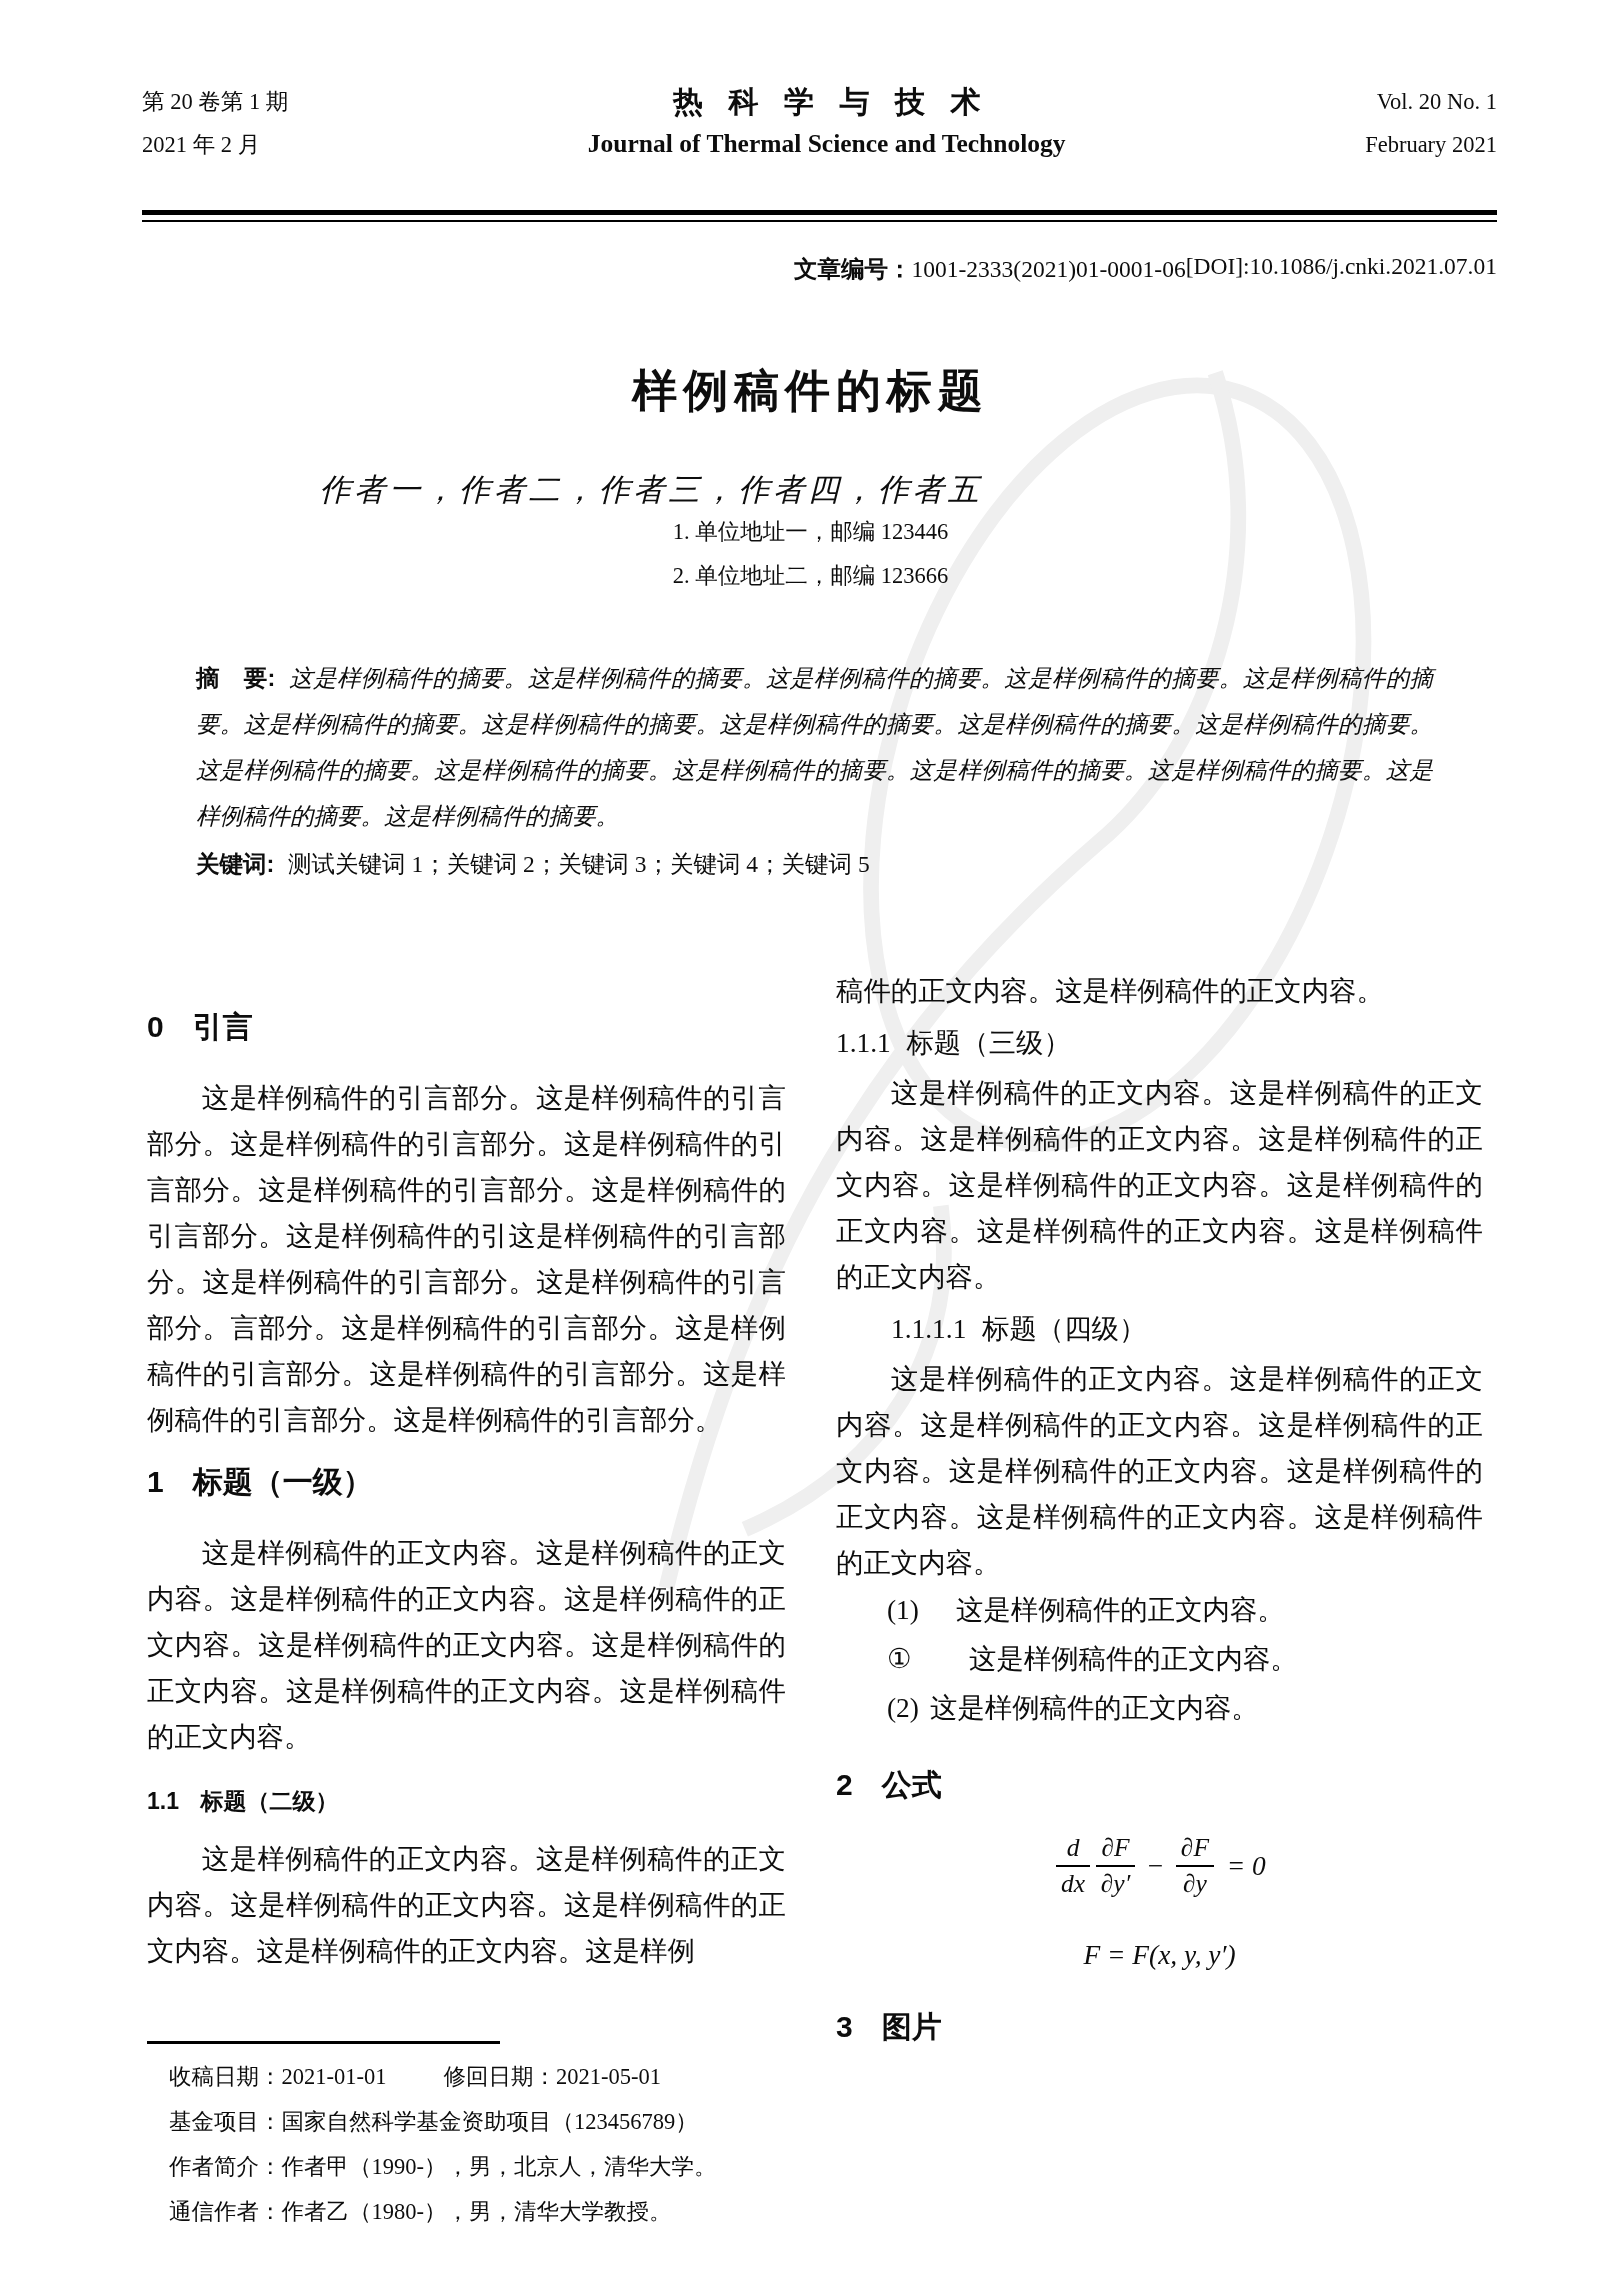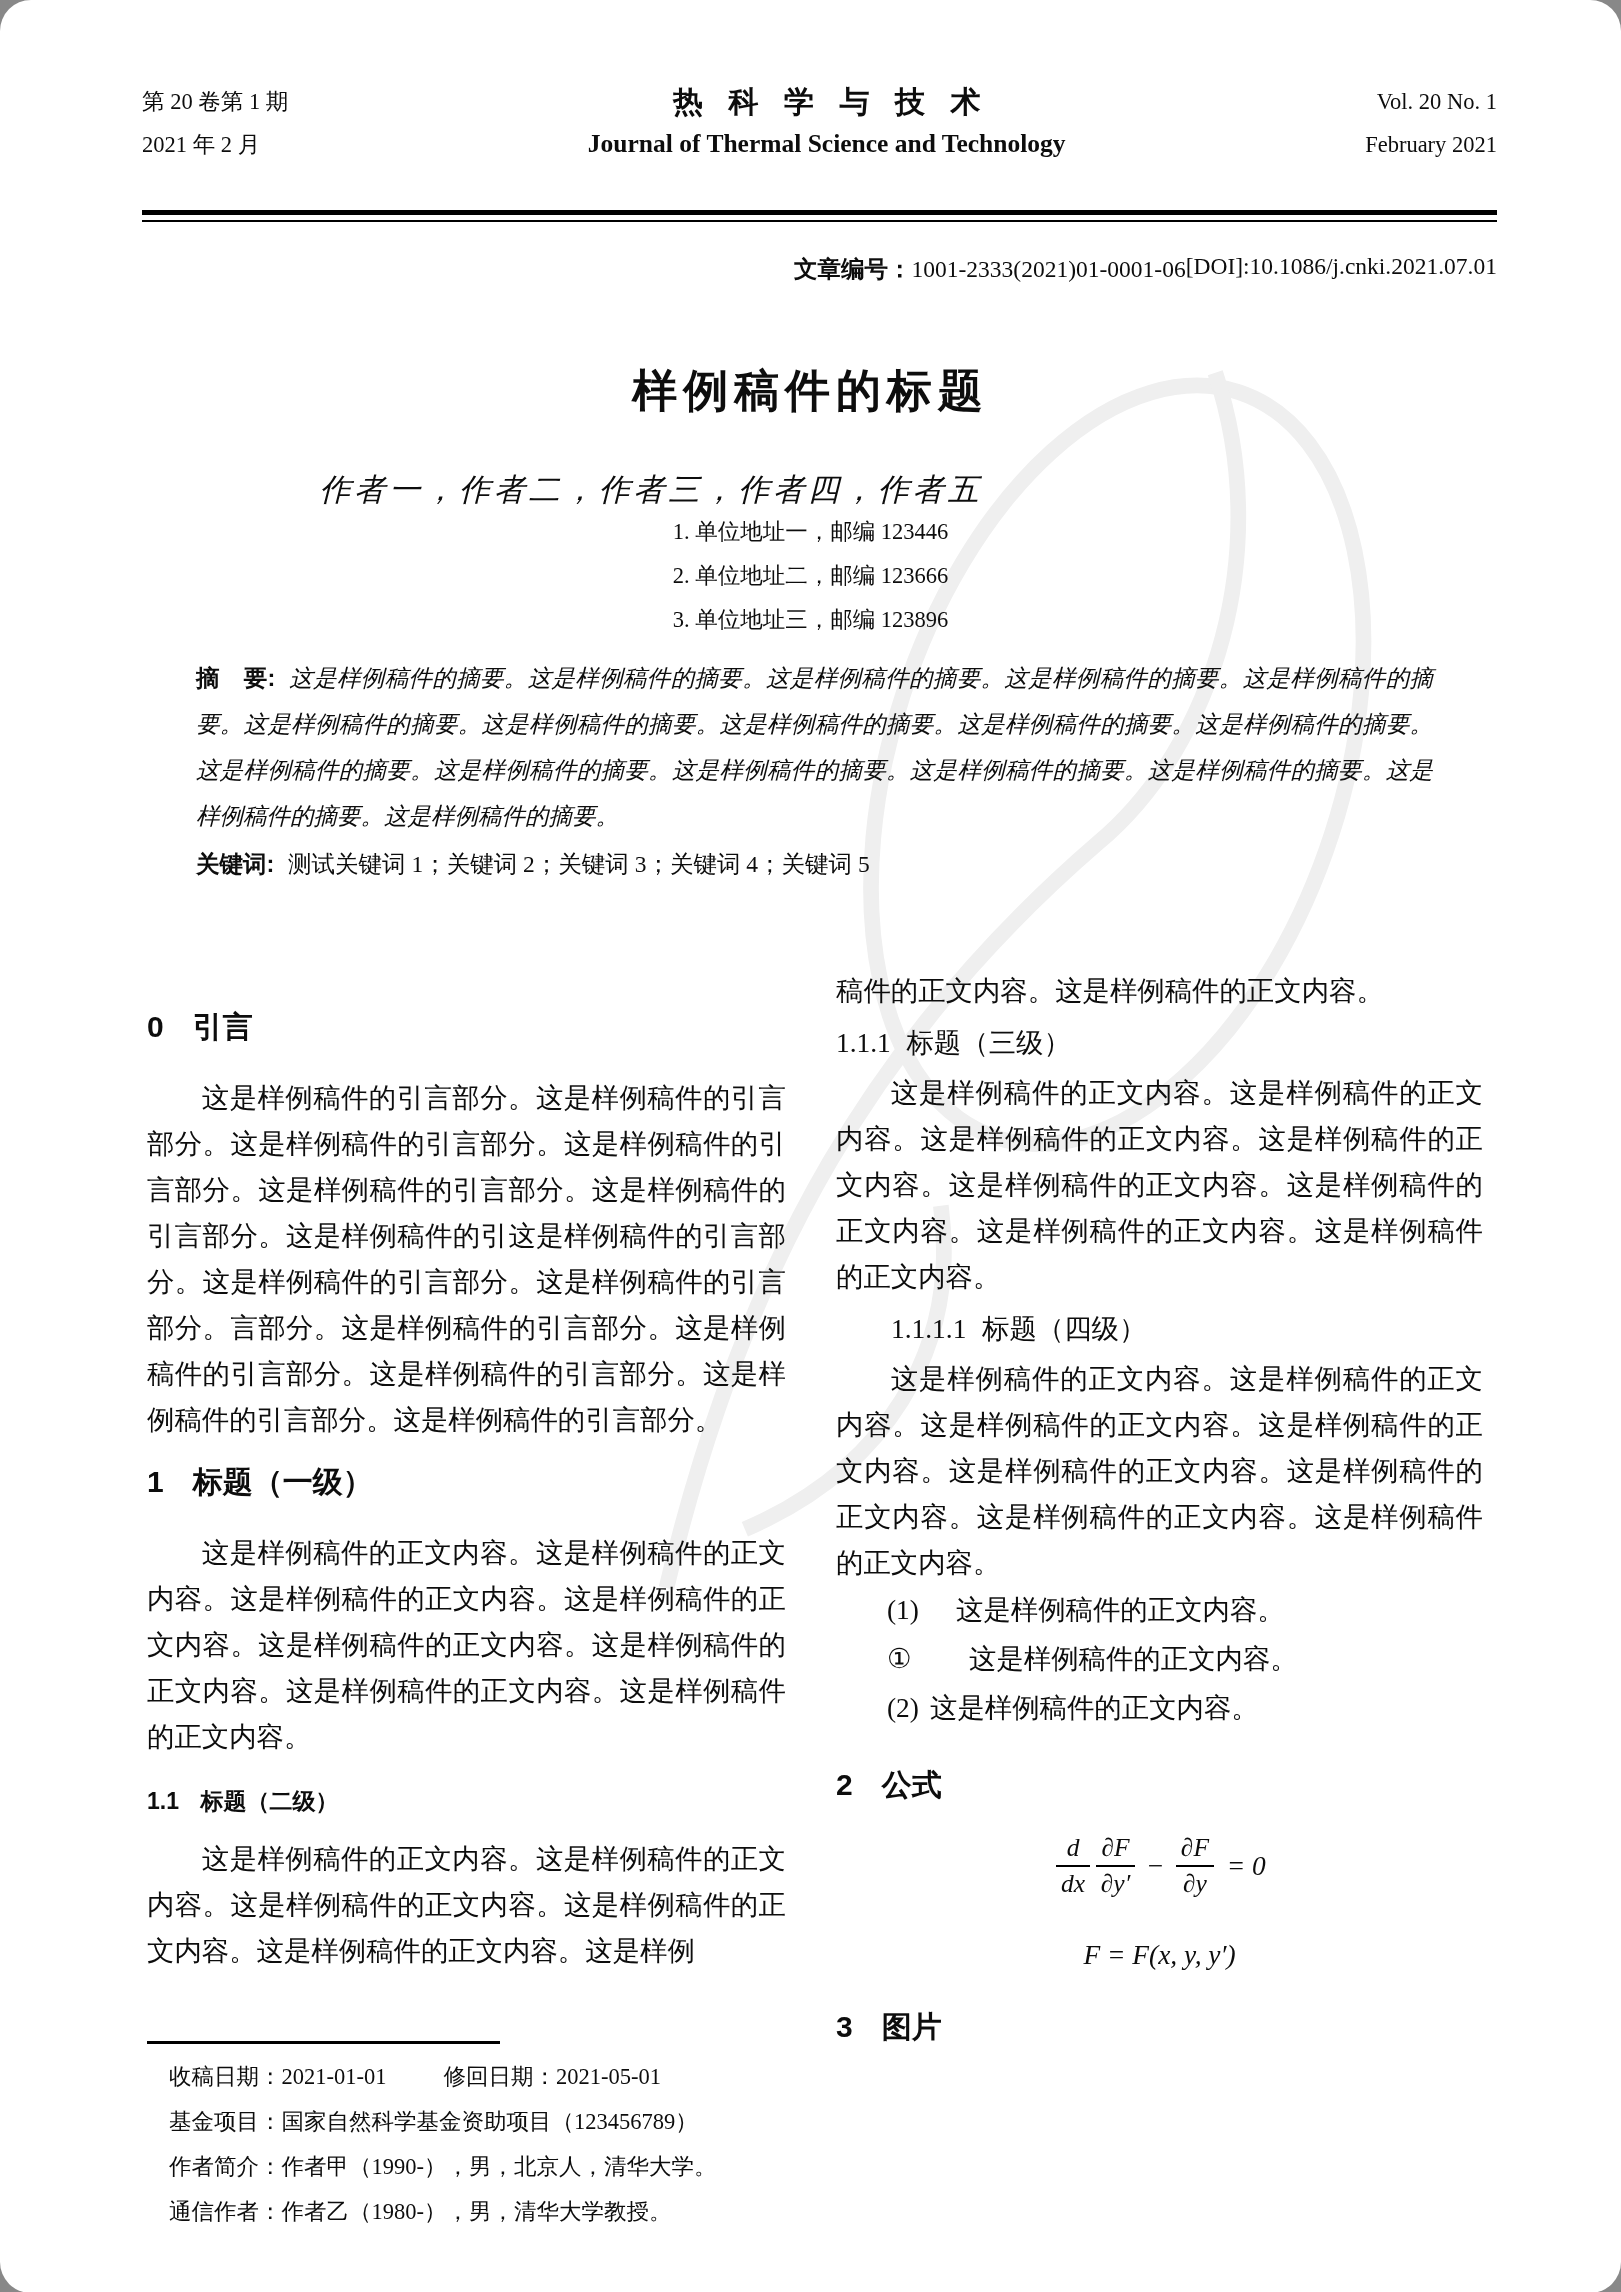--- a/index.html
+++ b/index.html
@@ -3,21 +3,20 @@
 <meta charset="utf-8">
 <style>
   html,body{margin:0;padding:0;background:#888;}
   .page{
     position:relative;
     width:1621px;height:2293px;
     background:#ffffff;
     font-family:"Liberation Serif","DejaVu Serif",serif;
     color:#0d0d0d;
     overflow:hidden;
-    border-radius:31px;
   }
   .abs{position:absolute;}
   
   .hdr{left:142px;top:80px;width:1355px;display:flex;justify-content:space-between;align-items:flex-start;}
   .hdr-col{font-size:22.5px;line-height:43px;white-space:nowrap;}
   .hdr-center{text-align:center;flex:1;}
   .jtitle-cn{font-size:30px;font-weight:bold;letter-spacing:25.5px;line-height:43px;text-indent:25.5px;}
   .jtitle-en{font-size:25.5px;font-weight:bold;line-height:41px;}
   .hdr-right{text-align:right;}
   .rule-thick{left:142px;top:210px;width:1355px;height:4.9px;background:#000;}
@@ -116,21 +115,20 @@
         <span class="lbl-hei">文章编号：</span><span>1001-2333(2021)01-0001-06</span>
       </div>
       <div>[DOI]:10.1086/j.cnki.2021.07.01</div>
     </div>
 
     <div class="abs atitle">样例稿件的标题</div>
     <div class="abs authors">作者一，作者二，作者三，作者四，作者五</div>
     <div class="abs affils">
       <div>1. 单位地址一，邮编 123446</div>
       <div>2. 单位地址二，邮编 123666</div>
-      <div>3. 单位地址三，邮编 123896</div>
     </div>
 
     <div class="abs absblock">
       <div>
         <span class="lbl-hei lblgap">摘　要:</span><span class="it">这是样例稿件的摘要。这是样例稿件的摘要。这是样例稿件的摘要。这是样例稿件的摘要。这是样例稿件的摘要。这是样例稿件的摘要。这是样例稿件的摘要。这是样例稿件的摘要。这是样例稿件的摘要。这是样例稿件的摘要。这是样例稿件的摘要。这是样例稿件的摘要。这是样例稿件的摘要。这是样例稿件的摘要。这是样例稿件的摘要。这是样例稿件的摘要。这是样例稿件的摘要。</span>
       </div>
       <div class="kwline">
         <span class="lbl-hei lblgap">关键词:</span><span>测试关键词 1；关键词 2；关键词 3；关键词 4；关键词 5</span>
       </div>
     </div>

